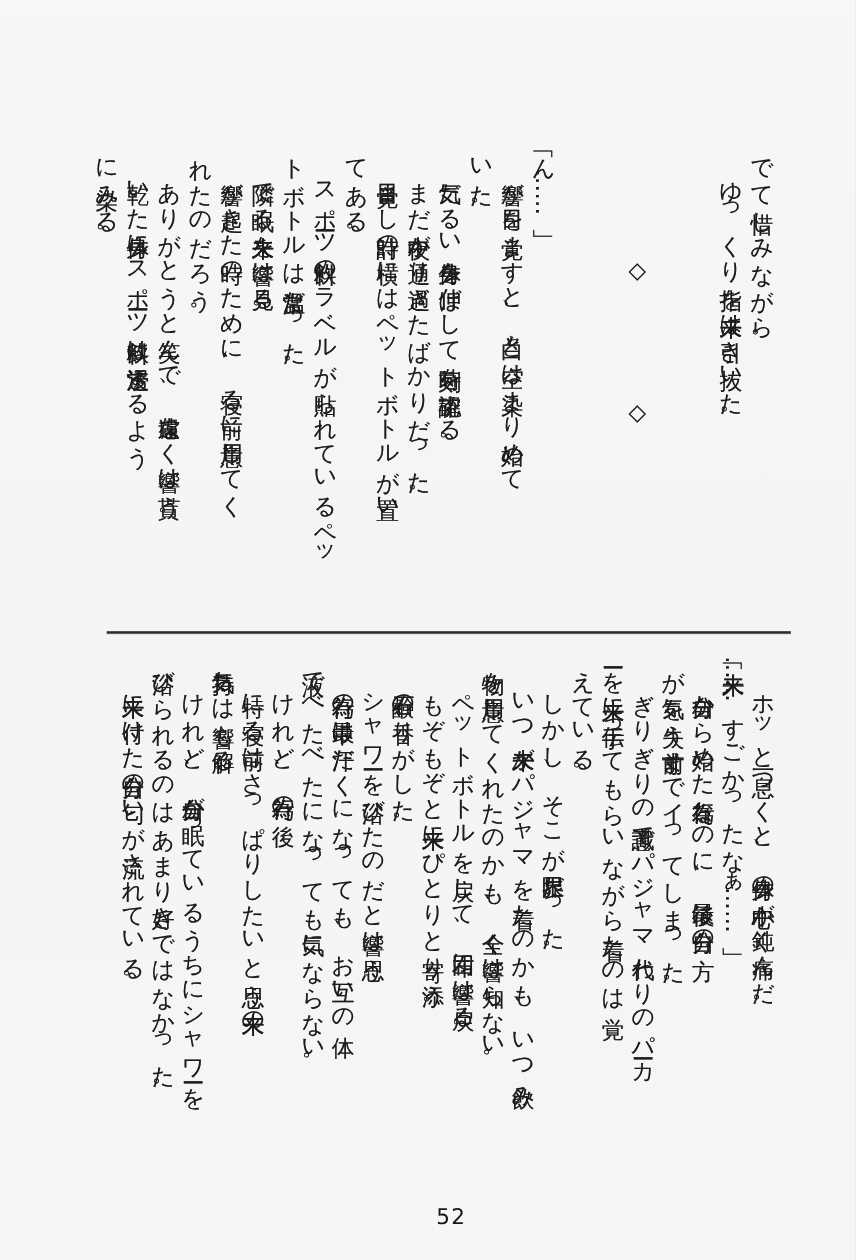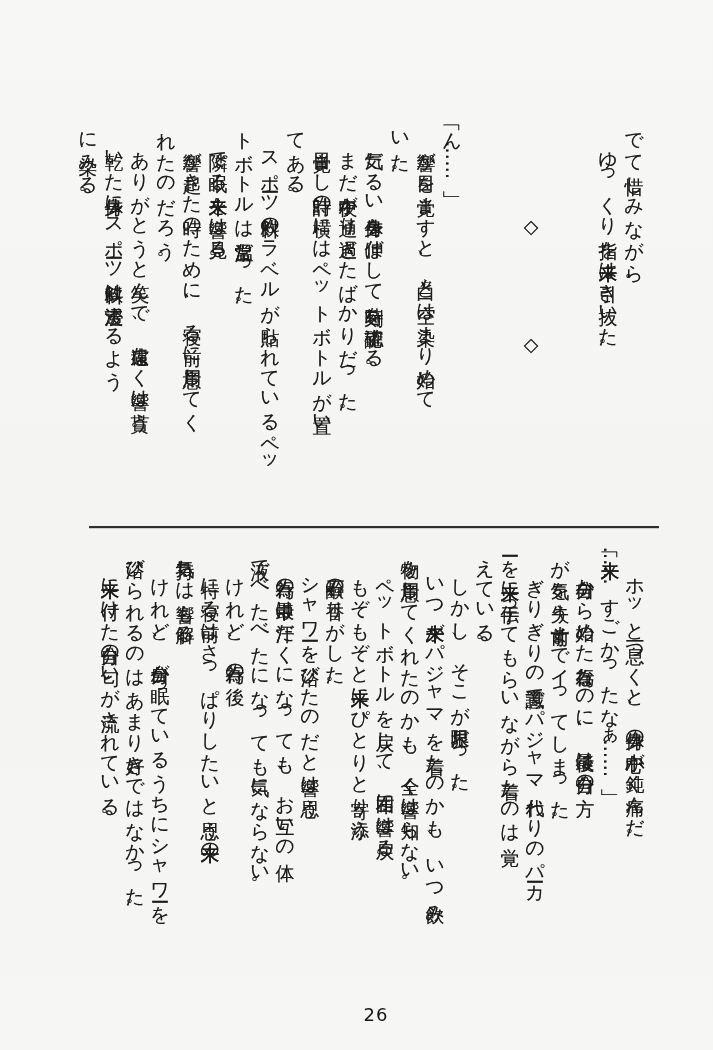--- a/index.html
+++ b/index.html
@@ -108,15 +108,15 @@
 　シャワーを浴びたのだと響は思う。
 　行為の最中は汗だくになっても、お互いの体
 液でべたべたになっても気にならない。
 　けれど、行為の後。
 　特に寝る前はさっぱりしたいと思う未来の
 気持ちは響も解る。
 　けれど、自分が眠っているうちにシャワーを
 浴びられるのはあまり好きではなかった。
 　未来に付けた自分の匂いが流されている。</div>
 
-  <div class="page-number">26</div>
+  <div class="page-number">52</div>
 
 </div>
 
 </body></html>

